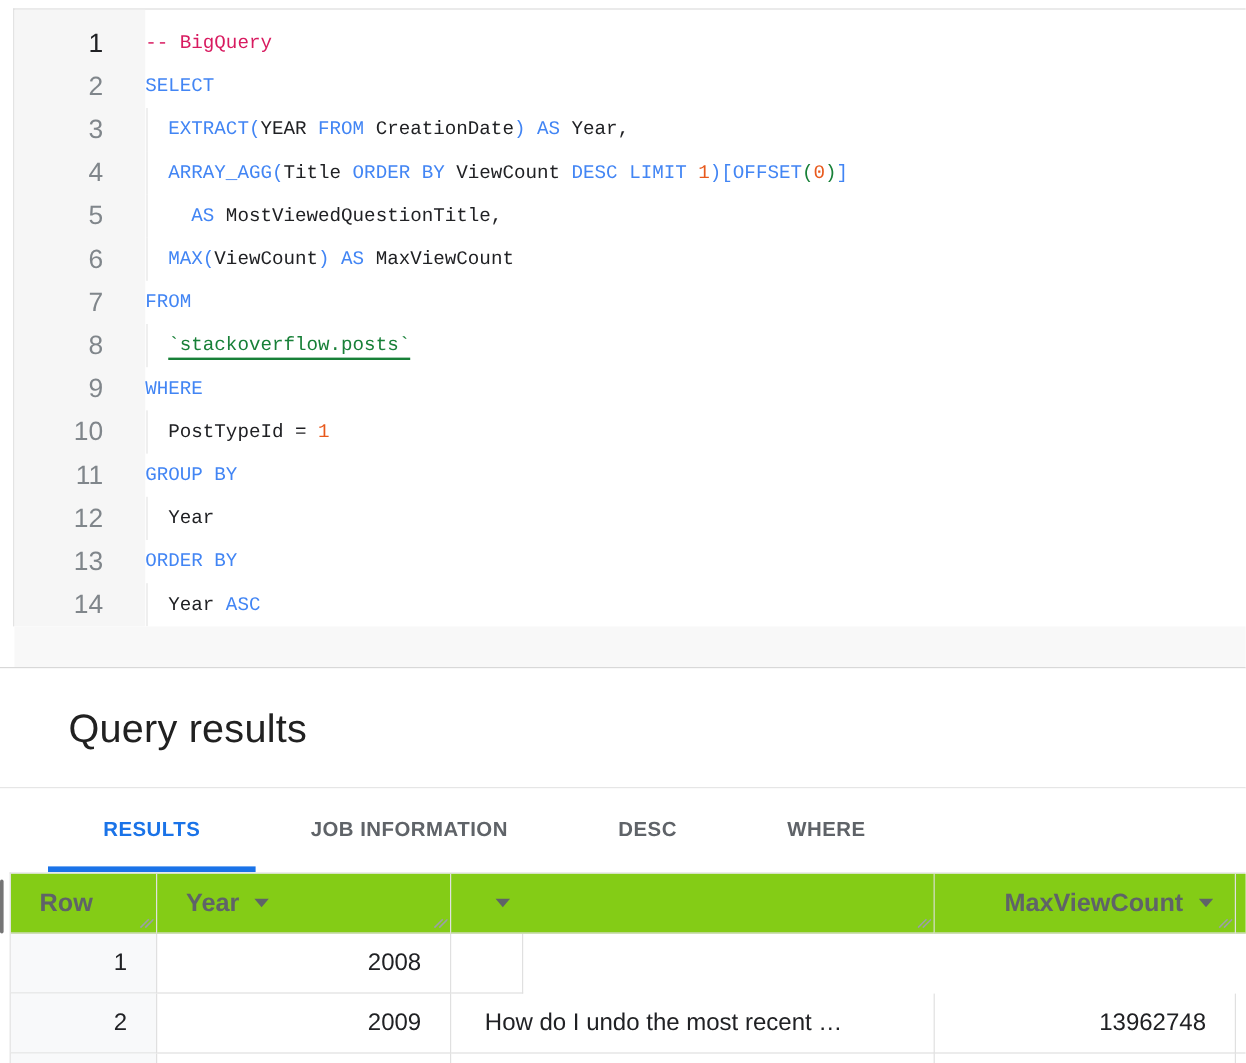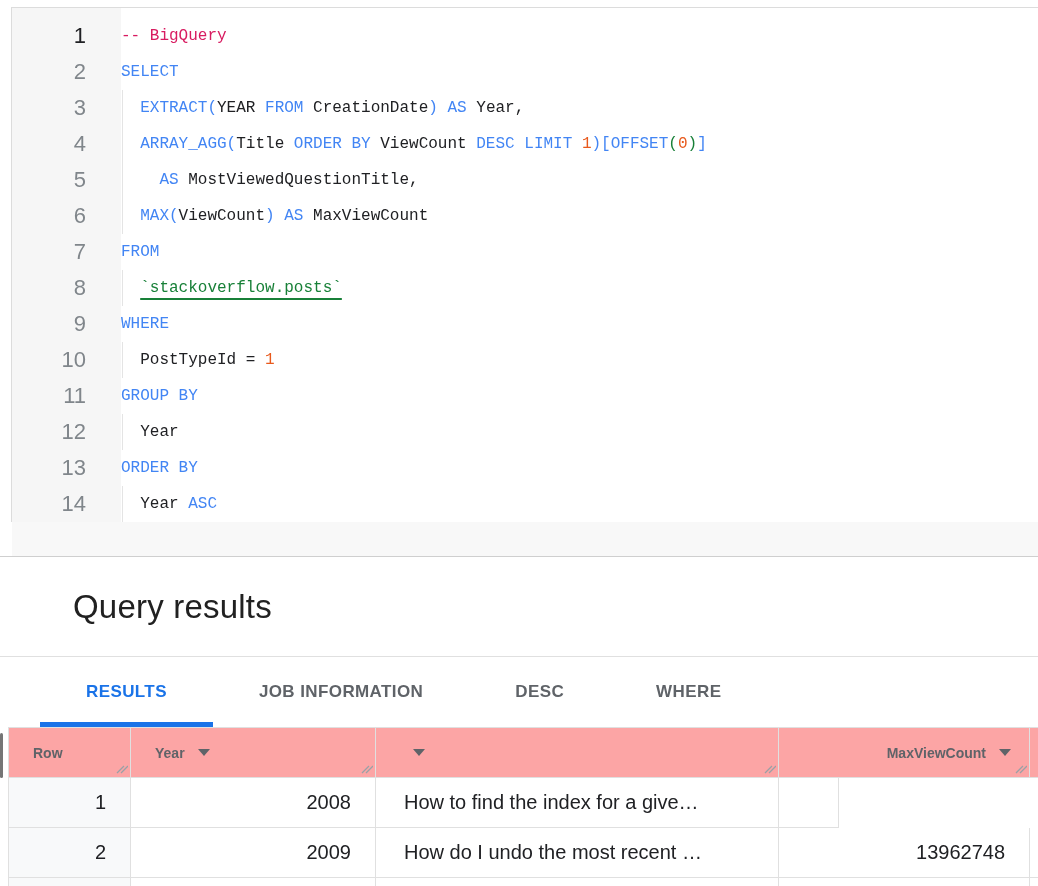--- a/index.html
+++ b/index.html
@@ -47,21 +47,21 @@
   }
   .editor-bottom-strip {
     position:absolute; left:12px; top:522px; right:0; height:34px;
     background:#f8f8f8;
   }
   .divider { position:absolute; left:0; right:0; height:1px; background:#d8d8d8; }
   .divider-1 { top:556px; background:#cfcfcf; }
   .divider-2 { top:656px; background:#e0e0e0; }
   
   .results-header {
-    position:absolute; left:16px; top:557px; right:0; height:99px;
+    position:absolute; left:0; top:557px; right:0; height:99px;
     display:flex; align-items:center; padding-left:57px;
     background:#ffffff;
   }
   .results-title { font-size:33px; font-weight:400; color:#212121; letter-spacing:0.2px; }
   
   .tabbar {
     position:absolute; left:0; top:657px; right:0; height:70px;
     display:flex; align-items:stretch; padding-left:40px;
     background:#ffffff; overflow:hidden; white-space:nowrap;
   }
@@ -83,22 +83,22 @@
     overflow:hidden; background:#ffffff;
   }
   .t-row { display:flex; height:50px; }
   .t-cell {
     flex:none; height:50px; display:flex; align-items:center;
     border-right:1px solid #e0e0e0; border-bottom:1px solid #e0e0e0;
     overflow:hidden; white-space:nowrap;
     padding:0 24px; font-size:20px; color:#202124;
   }
   .t-head .t-cell {
-    background:#fca5a5; position:relative;
-    font-size:14px; font-weight:700; color:#5f6368;
+    background:#84cc16; position:relative;
+    font-size:21px; font-weight:700; color:#5f6368;
     padding-right:18px;
   }
   .t-cell.align-right { justify-content:flex-end; }
   .t-cell.align-left { justify-content:flex-start; }
   .t-body .t-cell.rownum { background:#f8f9fa; }
   .sort-arrow {
     display:inline-block; width:0; height:0; margin-left:13px;
     border-left:6px solid transparent; border-right:6px solid transparent;
     border-top:7px solid #5f6368; flex:none;
   }
@@ -218,21 +218,20 @@
         </div>
         <div class="t-cell align-left" style="width: 60px;">
           <span></span>
         </div>
       </div>
     </div>
   <div class="t-body">
       <div class="t-row">
         <div class="t-cell align-right rownum" style="width: 122px;">1</div>
         <div class="t-cell align-right" style="width: 245px;">2008</div>
-        <div class="t-cell align-left" style="padding: 0px 28px; width: 403px;">How to find the index for a give…</div>
         <div class="t-cell align-left" style="width: 60px;"></div>
       </div>
       <div class="t-row">
         <div class="t-cell align-right rownum" style="width: 122px;">2</div>
         <div class="t-cell align-right" style="width: 245px;">2009</div>
         <div class="t-cell align-left" style="padding: 0px 28px; width: 403px;">How do I undo the most recent …</div>
         <div class="t-cell align-right" style="width: 251px;">13962748</div>
         <div class="t-cell align-left" style="width: 60px;"></div>
       </div>
       <div class="t-row">

